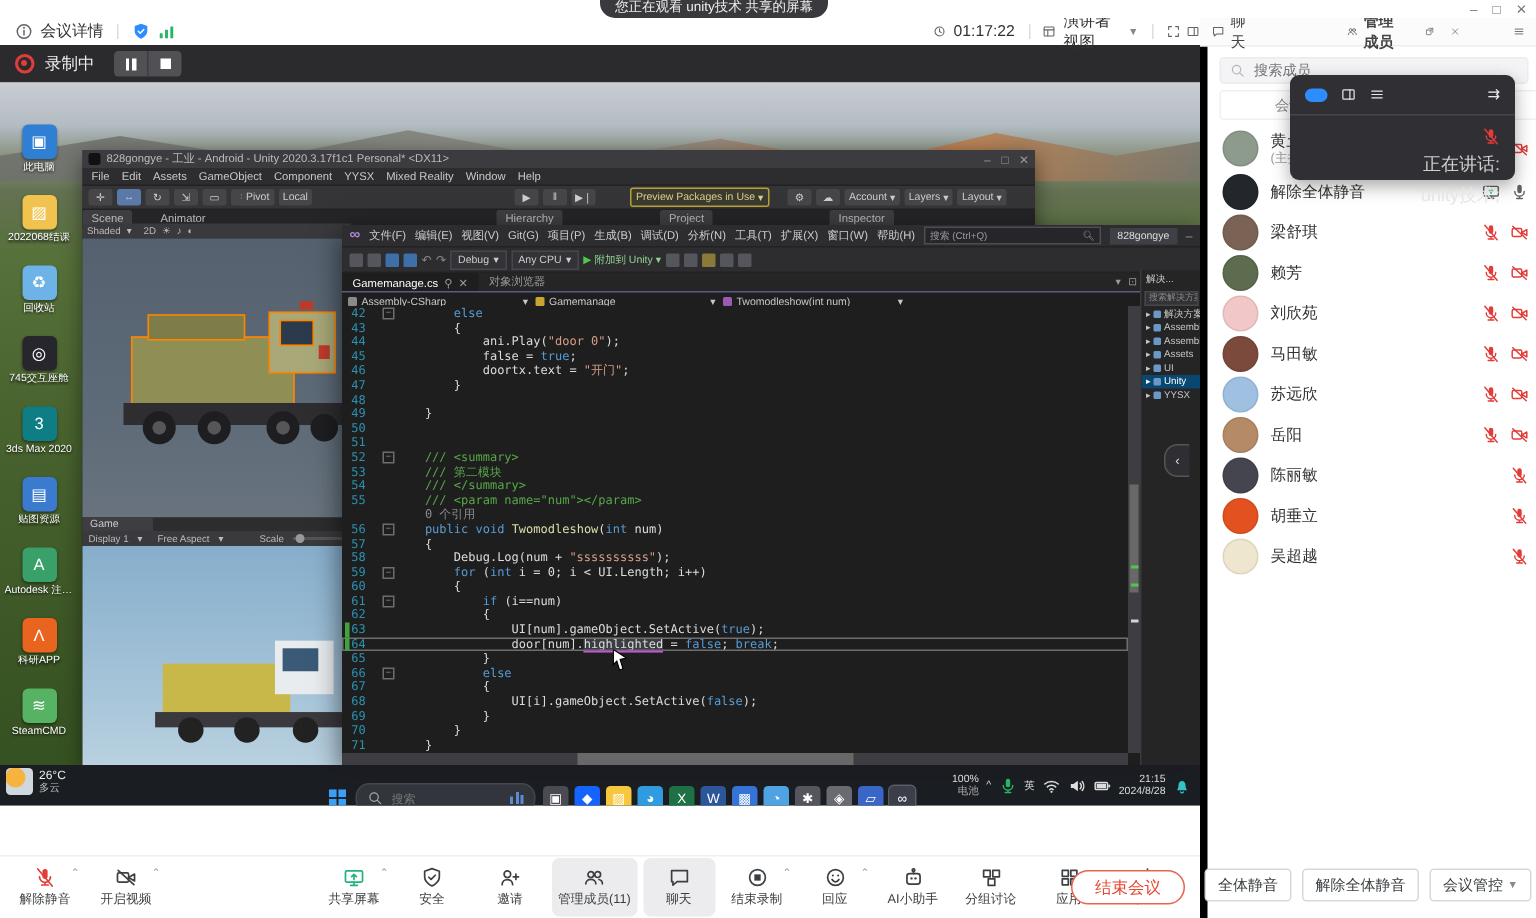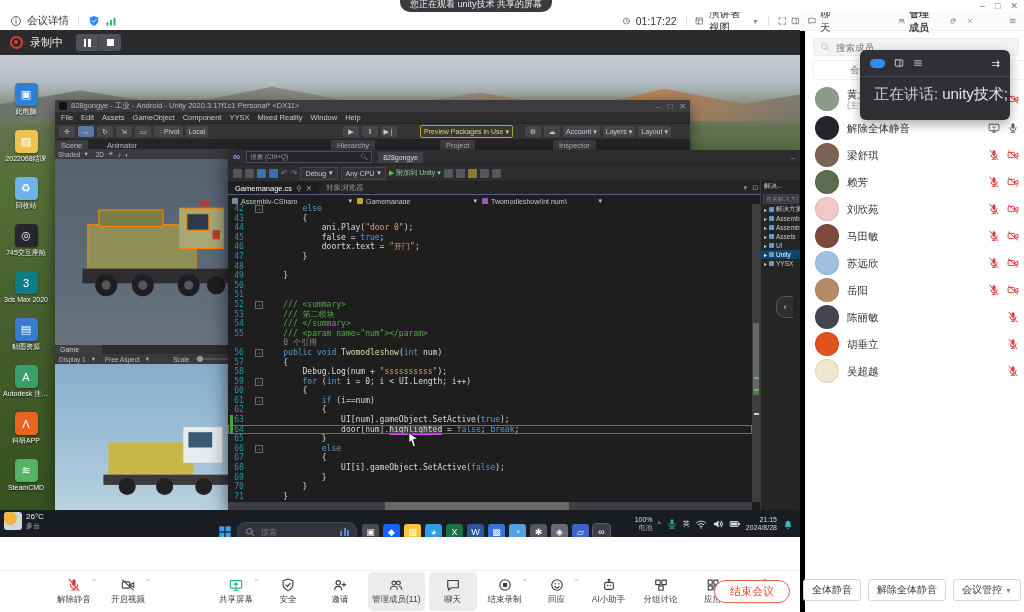--- a/index.html
+++ b/index.html
@@ -130,42 +130,42 @@
   #tb-search input{background:transparent;border:none;outline:none;color:#bbb;font-size:8px;width:56px;font-family:inherit;}
   .tb-bars{margin-left:auto;display:flex;gap:1.5px;align-items:flex-end;}
   .tb-bars i{display:block;width:2px;background:#5d8ad0;}
   .tba{width:17px;height:17px;border-radius:3px;display:flex;align-items:center;justify-content:center;color:#fff;font-size:9px;position:relative;}
   .tba.active{outline:1px solid #5a5d66;background:#3c3f49 !important;}
   .tba.active::after{content:"";position:absolute;bottom:-4px;left:4px;right:4px;height:2px;border-radius:1px;background:#9aa0ad;}
   #tb-tray{position:absolute;right:6px;top:0;height:27px;display:flex;align-items:center;gap:5px;color:#ddd;font-size:7px;}
   .tray2{text-align:right;line-height:8px;}
   
   #meet-toolbar{position:absolute;left:0;top:540px;width:800px;height:42px;background:#fff;border-top:1px solid #f0f0f0;}
-  #mt-left{position:absolute;left:6px;top:1px;display:flex;gap:6px;margin-left:44px;}
+  #mt-left{position:absolute;left:6px;top:1px;display:flex;gap:6px;}
   #mt-center{position:absolute;left:212px;top:1px;display:flex;gap:4px;}
   .tbi{position:relative;min-width:40px;height:39px;border-radius:5px;display:flex;flex-direction:column;align-items:center;justify-content:center;gap:2px;padding:0 4px;}
   .tbi.active{background:#ececee;}
   .tbi .lbl{font-size:8.5px;color:#3c4043;white-space:nowrap;}
   .tbi .chev{position:absolute;top:6px;right:1px;color:#9aa0a6;font-size:7px;}
   #end-meeting{position:absolute;right:10px;top:9px;height:23px;padding:0 15px;border:1px solid #e86452;color:#e7472f;
     border-radius:13px;font-size:11px;display:flex;align-items:center;background:#fff;}
   
   #sidebar{position:absolute;top:30px;left:800px;width:224px;height:582px;background:#fff;border-left:5px solid #000000;}
   #member-search{position:absolute;left:8px;top:8px;width:192px;height:16px;background:#f4f4f6;border:1px solid #ececf0;border-radius:3px;
     display:flex;align-items:center;gap:4px;padding:0 6px;color:#b6b6bc;}
   #member-search input{border:none;outline:none;background:transparent;font-size:9.5px;color:#666;width:150px;font-family:inherit;}
   #hidden-tab{position:absolute;left:8px;top:30px;width:208px;height:18px;background:#fff;border:1px solid #f0f0f0;border-radius:3px;
     font-size:9.5px;color:#888;display:flex;align-items:center;justify-content:flex-start;padding-left:36px;}
   #overlay{position:absolute;left:55px;top:20px;width:150px;height:70px;background:#303034;border-radius:6px;
     box-shadow:0 4px 12px rgba(0,0,0,.35);z-index:10;}
   #overlay-top{height:26px;display:flex;align-items:center;gap:9px;padding:0 10px;border-bottom:1px solid #46464a;}
   #ov-pill{width:15px;height:9px;border-radius:5px;background:#2d8cff;}
   .ov-ic{color:#e8e8e8;}
   #ov-right{margin-left:auto;color:#e8e8e8;font-size:10px;}
-  #overlay-bottom{display:flex;align-items:flex-start;gap:4px;padding:8px 10px 0 10px;color:#e6e6e6;font-size:15px;white-space:nowrap;}
+  #overlay-bottom{display:flex;align-items:flex-end;gap:4px;padding:8px 10px 0 10px;color:#e6e6e6;font-size:12px;white-space:nowrap;flex-direction:column;}
   #member-list{position:absolute;left:0;top:54px;width:224px;}
   .mrow{display:flex;align-items:center;height:27px;padding:0 10px;gap:8px;}
   .avatar{width:24px;height:24px;border-radius:50%;flex:0 0 24px;box-shadow:inset 0 0 0 1px rgba(0,0,0,.08);}
   .mname{font-size:10.5px;color:#333;line-height:12px;white-space:nowrap;overflow:hidden;}
   .msub{font-size:8.5px;color:#9a9aa0;line-height:10px;}
   .micons{margin-left:auto;display:flex;gap:7px;align-items:center;}
   .red{color:#e23c39;} .dark{color:#5f6368;} .green{color:#27b566;}
   #sb-footer{position:absolute;left:0;bottom:11px;width:224px;display:flex;justify-content:flex-end;gap:7px;padding-right:8px;box-sizing:border-box;}
   .sb-btn{height:22px;border:1px solid #d8d8dc;border-radius:3px;background:#fff;color:#3c4043;font-size:10px;
     display:flex;align-items:center;padding:0 8px;gap:3px;white-space:nowrap;}
@@ -435,20 +435,34 @@
                 <circle cx="96" cy="96" r="10" fill="#222"></circle>
                 <circle cx="142" cy="96" r="10" fill="#222"></circle>
             </svg>
           </div>
         </div>
       </div>
 
       <div id="vs">
         <div id="vs-title">
           <span id="vs-logo">∞</span>
+          <span id="vs-menus">
+              <span>文件(F)</span>
+              <span>编辑(E)</span>
+              <span>视图(V)</span>
+              <span>Git(G)</span>
+              <span>项目(P)</span>
+              <span>生成(B)</span>
+              <span>调试(D)</span>
+              <span>分析(N)</span>
+              <span>工具(T)</span>
+              <span>扩展(X)</span>
+              <span>窗口(W)</span>
+              <span>帮助(H)</span>
+            </span>
           <span id="vs-search">
             <span>搜索 (Ctrl+Q)</span>
               <span>🔍︎</span>
           </span>
           <span id="vs-project">828gongye</span>
           <span style="margin-left:auto;color:#999">–</span>
         </div>
         <div id="vs-toolbar">
           <span class="vsi"></span>
           <span class="vsi"></span>

